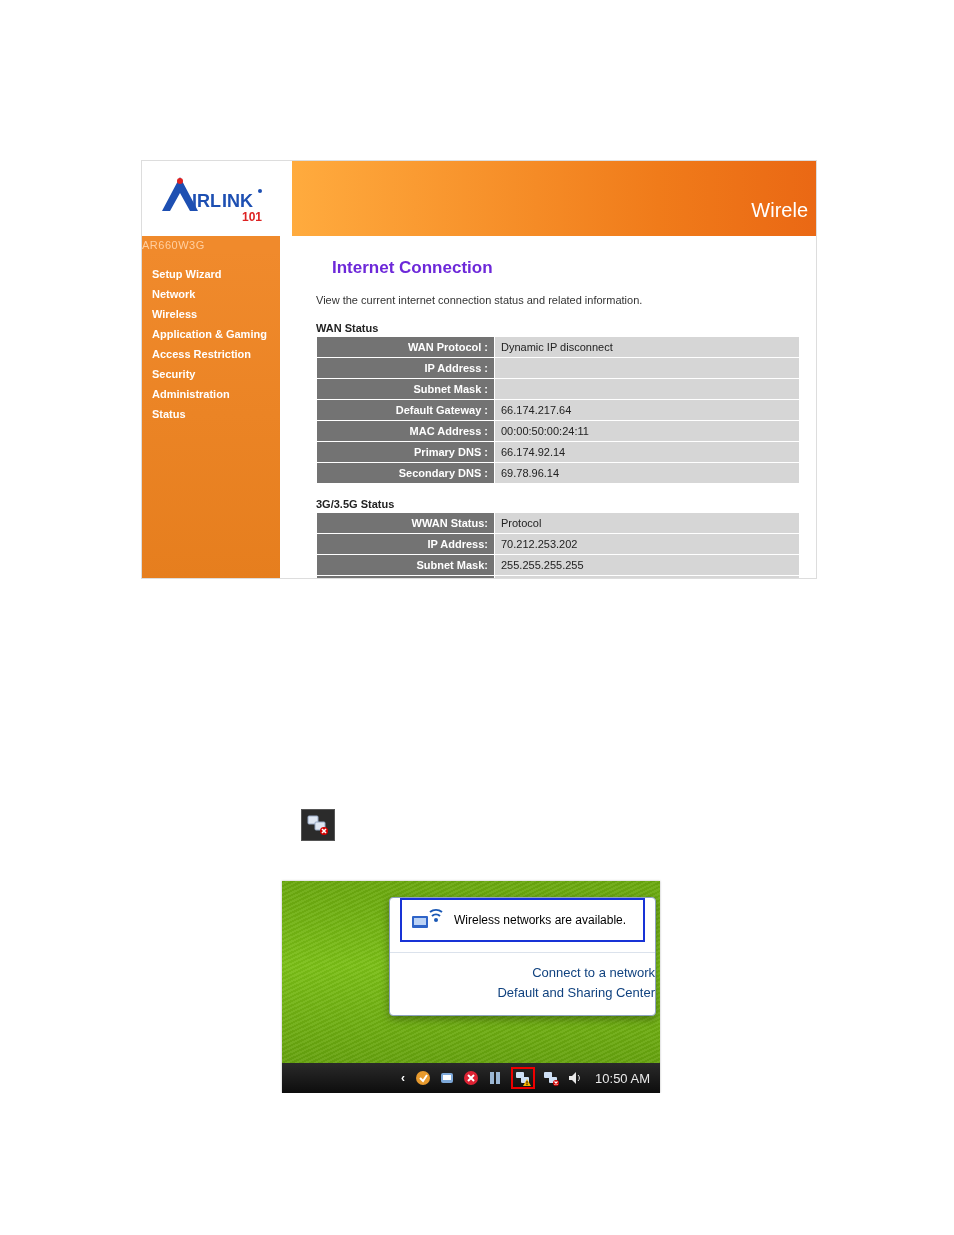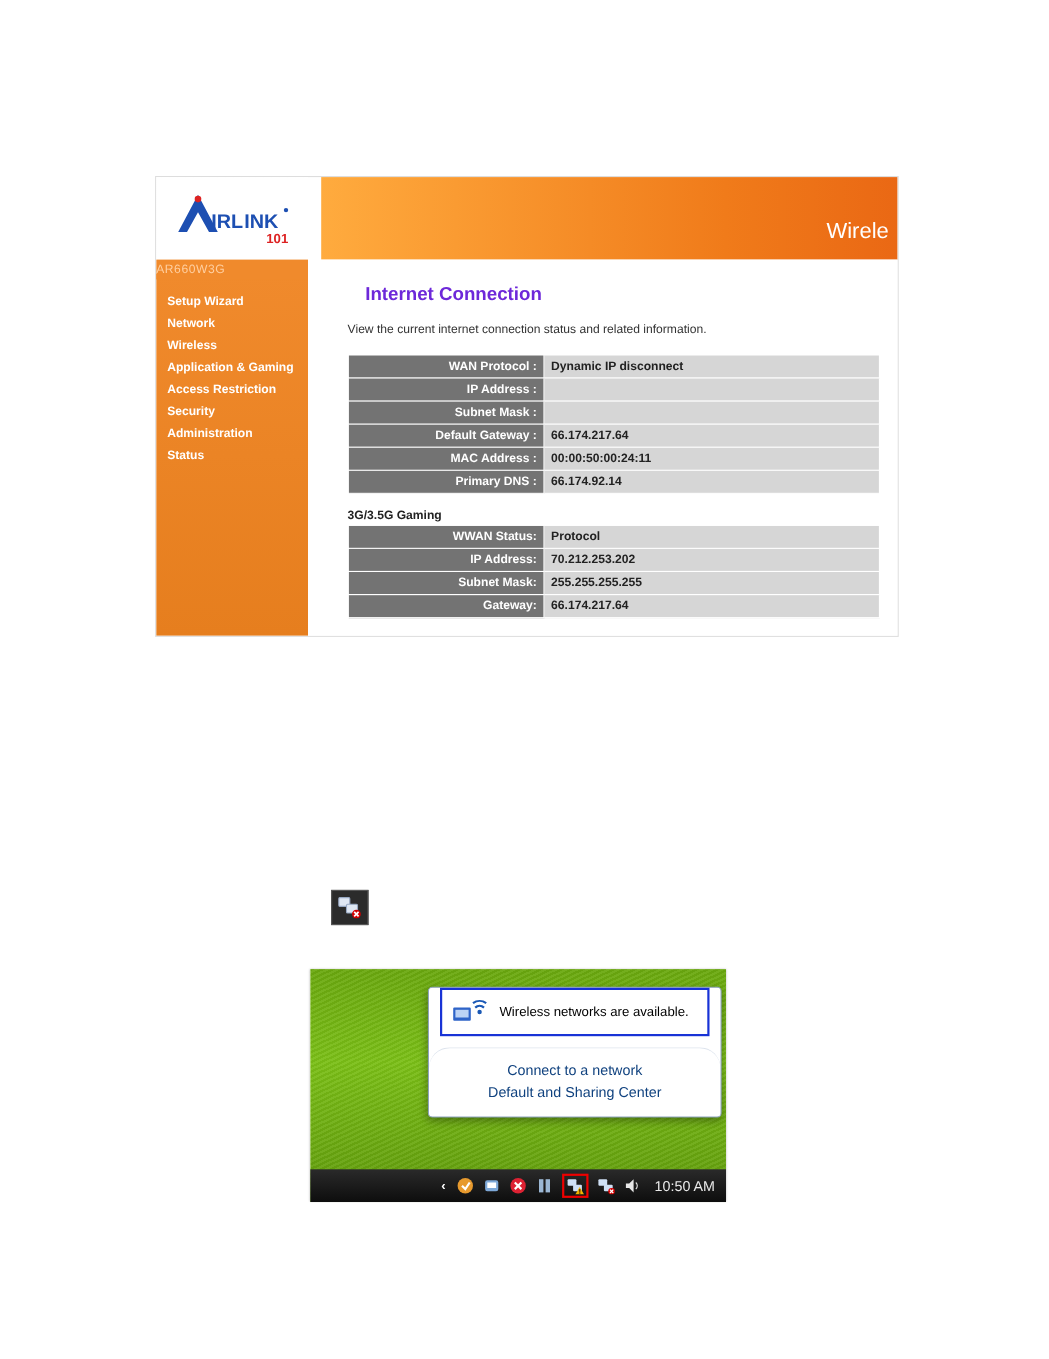--- a/index.html
+++ b/index.html
@@ -105,21 +105,20 @@
     width: 100%;
     border-collapse: collapse;
     table-layout: fixed;
   }
   table.status-table td {
     border: 1px solid #fff;
     font-size: 11px;
     padding: 2px 6px;
     height: 16px;
     vertical-align: middle;
-    font-weight: bold;
   }
   table.status-table td.k {
     width: 165px;
     background: #737373;
     color: #fff;
     text-align: right;
     font-weight: bold;
   }
   table.status-table td.v {
     background: #d6d6d6;
@@ -222,22 +221,21 @@
     align-items: center;
     gap: 10px;
     padding: 6px 8px;
   }
   .wifi-icon {
     width: 34px; height: 28px;
   }
   .vista-popup-links {
     border-top: 1px solid #dbe2ec;
     padding: 10px 0 12px 0;
-    text-align: center;
-    border-radius: 19px;
+    text-align: right;
   }
   .vista-popup-links a {
     display: block;
     color: #10427f;
     font-size: 13px;
     text-decoration: none;
     line-height: 20px;
   }
 
 </style>
@@ -274,20 +272,21 @@
     </div>
 
     <div class="router-header">
       <div class="router-header-text">Wirele</div>
     </div>
 
     <div class="router-main">
       <div class="router-title">Internet Connection</div>
       <div class="router-desc">View the current internet connection status and related information.</div>
 
+      <div class="section-label">WAN Status</div>
       <table class="status-table">
         <tbody>
             <tr>
               <td class="k">WAN Protocol :</td>
               <td class="v">Dynamic IP disconnect</td>
             </tr>
         <tr>
               <td class="k">IP Address :</td>
               <td class="v"></td>
             </tr>
@@ -300,26 +299,30 @@
               <td class="v">66.174.217.64</td>
             </tr>
         <tr>
               <td class="k">MAC Address :</td>
               <td class="v">00:00:50:00:24:11</td>
             </tr>
         <tr>
               <td class="k">Primary DNS :</td>
               <td class="v">66.174.92.14</td>
             </tr>
+        <tr>
+              <td class="k">Secondary DNS :</td>
+              <td class="v">69.78.96.14</td>
+            </tr>
       </tbody>
         </table>
 
       <div style="height:14px"></div>
 
-      <div class="section-label">3G/3.5G Gaming</div>
+      <div class="section-label">3G/3.5G Status</div>
       <table class="status-table">
         <tbody>
             <tr>
               <td class="k">WWAN Status:</td>
               <td class="v">Protocol</td>
             </tr>
         <tr>
               <td class="k">IP Address:</td>
               <td class="v">70.212.253.202</td>
             </tr>

